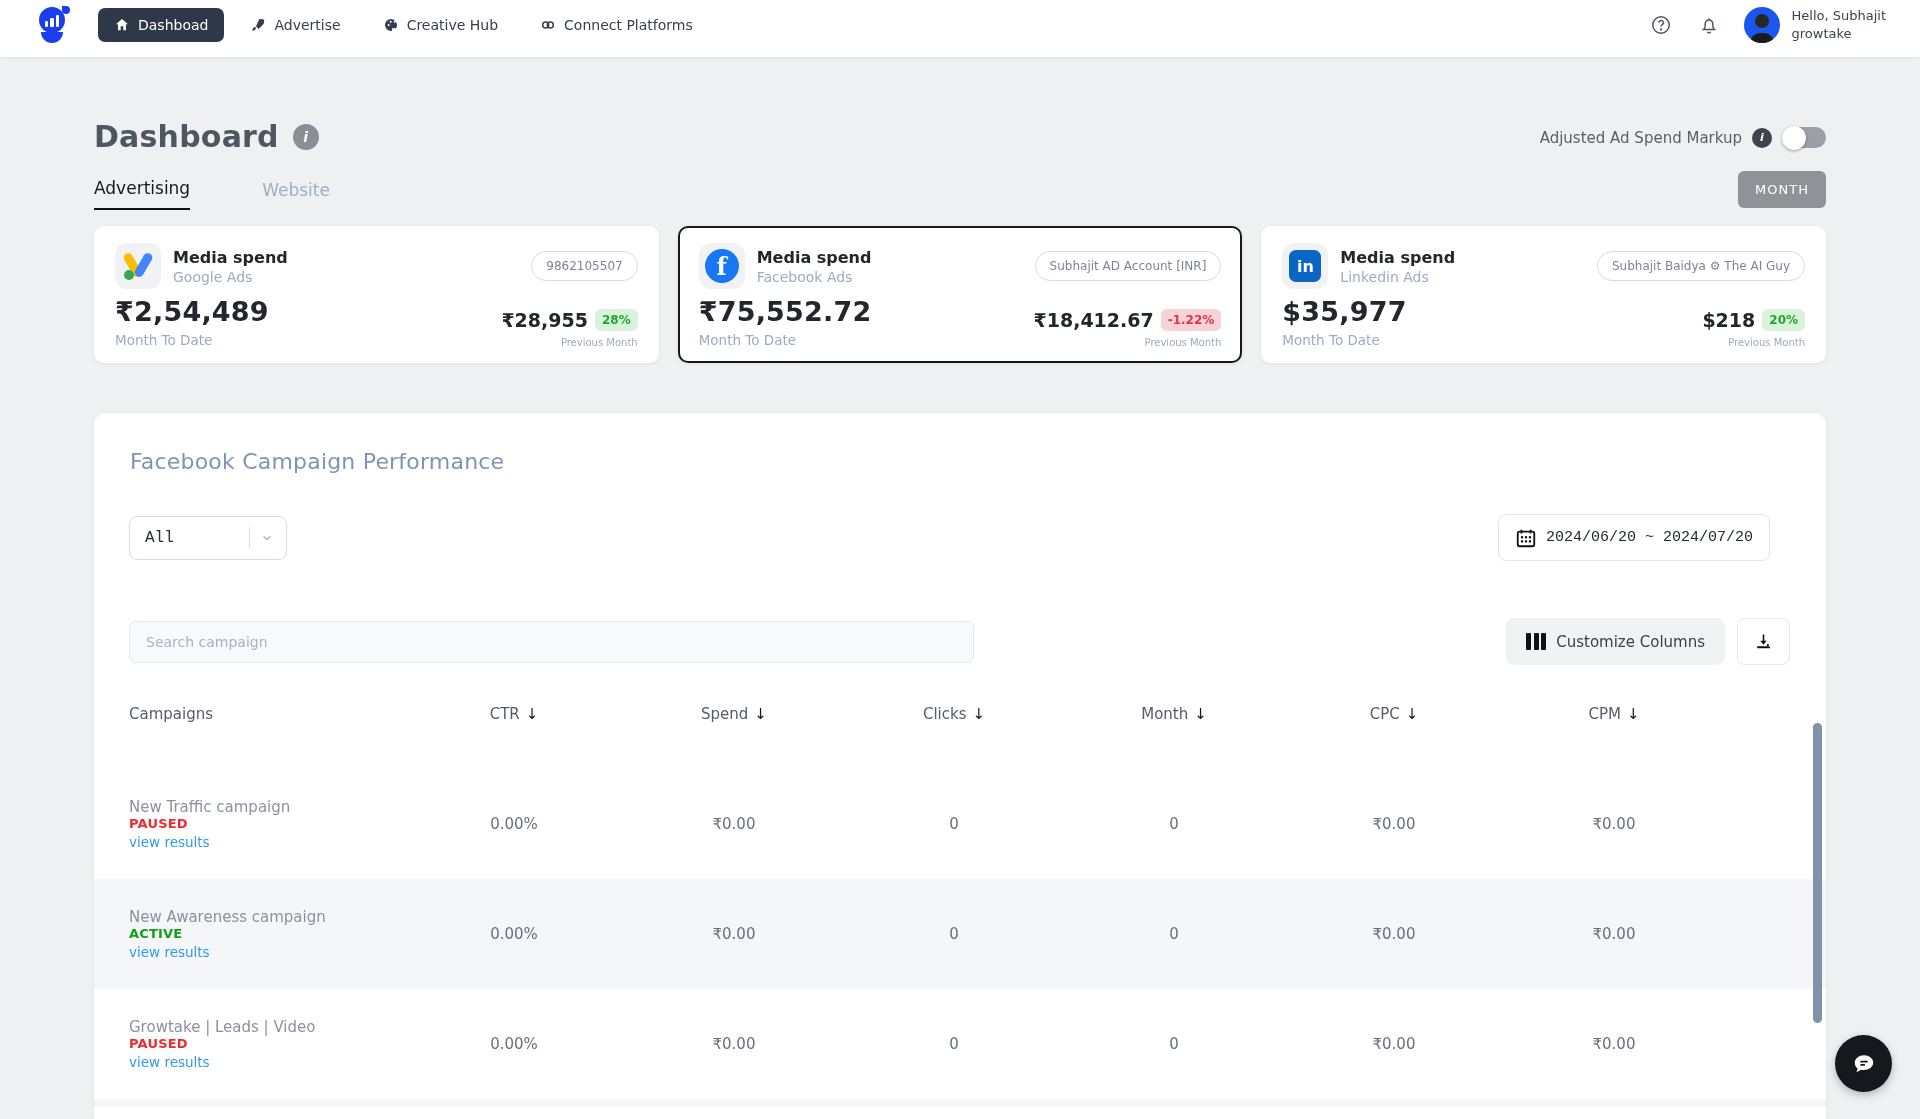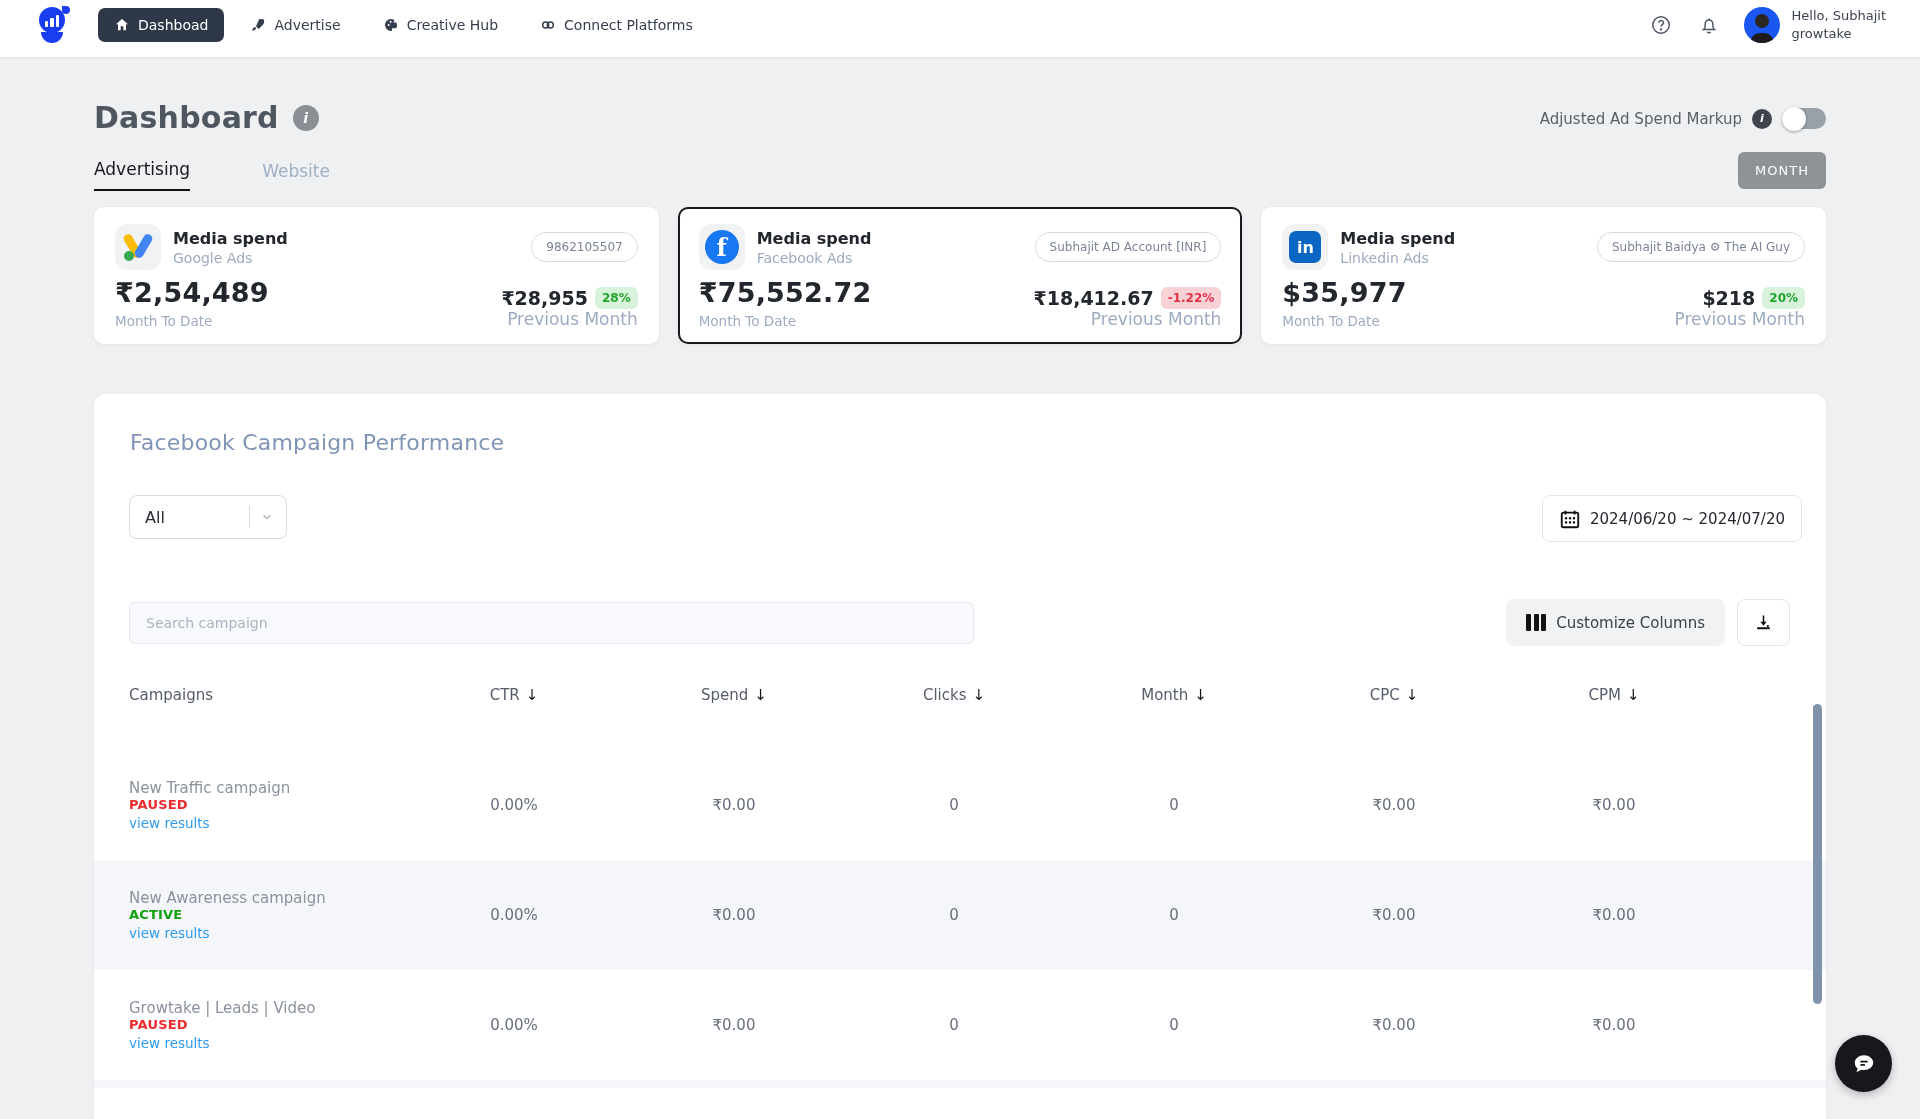--- a/index.html
+++ b/index.html
@@ -25,21 +25,21 @@
   .topbar-right { margin-left:auto; display:flex; align-items:center; gap:22px; }
   .icon-btn { width:26px; height:26px; display:flex; align-items:center; justify-content:center; cursor:pointer; }
   .icon-btn svg { width:22px; height:22px; stroke:#4c5563; fill:none; stroke-width:1.6; }
   .avatar { width:36px; height:36px; border-radius:50%; background:#1a56f0; overflow:hidden; position:relative; flex:none; }
   .avatar .a-head { position:absolute; top:7px; left:11px; width:14px; height:14px; border-radius:50%; background:#2a2622; }
   .avatar .a-body { position:absolute; bottom:-4px; left:6px; width:24px; height:14px; border-radius:10px 10px 0 0; background:#1d1b19; }
   .greeting { font-size:13px; color:#3c4350; line-height:1.35; margin-left:-10px; }
 
   
   .content { padding:0 94px; position:relative; }
-  .page-head { margin-top:43px; display:flex; align-items:flex-start; }
+  .page-head { margin-top:62px; display:flex; align-items:flex-start; }
   .title-wrap { display:flex; align-items:center; gap:14px; }
   .page-title { font-size:30px; font-weight:600; color:#4e565f; letter-spacing:.2px; }
   .info-circle { width:26px; height:26px; border-radius:50%; background:#8b8f95; color:#fff; font-size:14px;
                  font-weight:700; display:flex; align-items:center; justify-content:center; font-style:italic; }
   .markup-wrap { margin-left:auto; display:flex; align-items:center; gap:10px; margin-top:8px; }
   .markup-label { font-size:15px; color:#5a6068; }
   .info-circle.sm { width:20px; height:20px; background:#3f444c; font-size:11px; }
   .switch { width:44px; height:21px; border-radius:11px; background:#9aa0a8; position:relative; cursor:pointer; }
   .switch .knob { position:absolute; left:0px; top:-1.5px; width:24px; height:24px; border-radius:50%;
                   background:#ffffff; box-shadow:0 1px 3px rgba(0,0,0,.35); }
@@ -66,38 +66,38 @@
                font-size:12px; color:#7c8596; white-space:nowrap; cursor:default; }
   .card-bottom { margin-top:auto; display:flex; align-items:flex-end; }
   .metric-main .val { font-size:27px; font-weight:700; color:#22262d; letter-spacing:.2px; }
   .metric-main .lbl { font-size:13.5px; color:#9cabc2; margin-top:5px; }
   .metric-prev { margin-left:auto; text-align:right; }
   .metric-prev .topline { display:flex; align-items:center; justify-content:flex-end; gap:7px; }
   .metric-prev .val { font-size:19px; font-weight:700; color:#22262d; }
   .badge { font-size:12px; font-weight:700; padding:4px 7px; border-radius:6px; }
   .badge.positive { background:#d9f2dc; color:#1fa62c; }
   .badge.negative { background:#f9d2d6; color:#e5304a; }
-  .metric-prev .lbl { font-size:17px; color:#9cabc2; }
+  .metric-prev .lbl { font-size:10px; color:#9cabc2; margin-top:6px; }
 
   
   .fb-mark { width:34px; height:34px; border-radius:50%; background:#1877f2; color:#fff; display:flex;
              align-items:center; justify-content:center; font-size:24px; font-weight:700; font-family:"DejaVu Serif",serif; }
   .li-mark { width:32px; height:32px; border-radius:7px; background:#0a66c2; color:#fff; display:flex;
              align-items:center; justify-content:center; font-size:16px; font-weight:700; }
   .g-ads { width:34px; height:34px; position:relative; }
   .g-ads .gbar { position:absolute; width:9px; height:26px; border-radius:5px; }
   .g-ads .gy { background:#fbbc04; left:7px; top:3px; transform:rotate(-30deg); }
   .g-ads .gb { background:#4285f4; left:18px; top:3px; transform:rotate(30deg); }
   .g-ads .gg { position:absolute; width:10px; height:10px; border-radius:50%; background:#34a853; left:3px; bottom:3px; }
 
   
   .panel { margin-top:50px; background:#ffffff; border-radius:12px; height:856px; position:relative; overflow:hidden;
            box-shadow:0 1px 4px rgba(25,30,45,.05); }
   .panel-title { padding:36px 36px 0 36px; font-size:22px; font-weight:500; color:#8095b5; letter-spacing:.2px; }
-  .controls-row { display:flex; padding:0 24px 0 35px; margin-top:40px; }
+  .controls-row { display:flex; align-items:center; padding:0 56px 0 35px; margin-top:40px;font-family:Liberation Mono, monospace; }
   .select-box { width:158px; height:44px; border:1px solid #d8dce2; border-radius:8px; display:flex;
                 align-items:center; padding:0 12px 0 15px; cursor:pointer; background:#fff; }
   .select-box .sel-val { font-size:16px; color:#262b33; }
   .select-box .sel-div { width:1px; height:22px; background:#d8dce2; margin-left:auto; margin-right:10px; }
   .select-box svg { width:14px; height:14px; stroke:#aab1bb; fill:none; stroke-width:2; }
   .date-box { margin-left:auto; height:47px; border:1px solid #e2e5ea; border-radius:8px; background:#fff;
               display:flex; align-items:center; gap:9px; padding:0 16px; cursor:pointer; }
   .date-box svg { width:22px; height:22px; }
   .date-box .date-text { font-size:15px; color:#23272e; }
 

